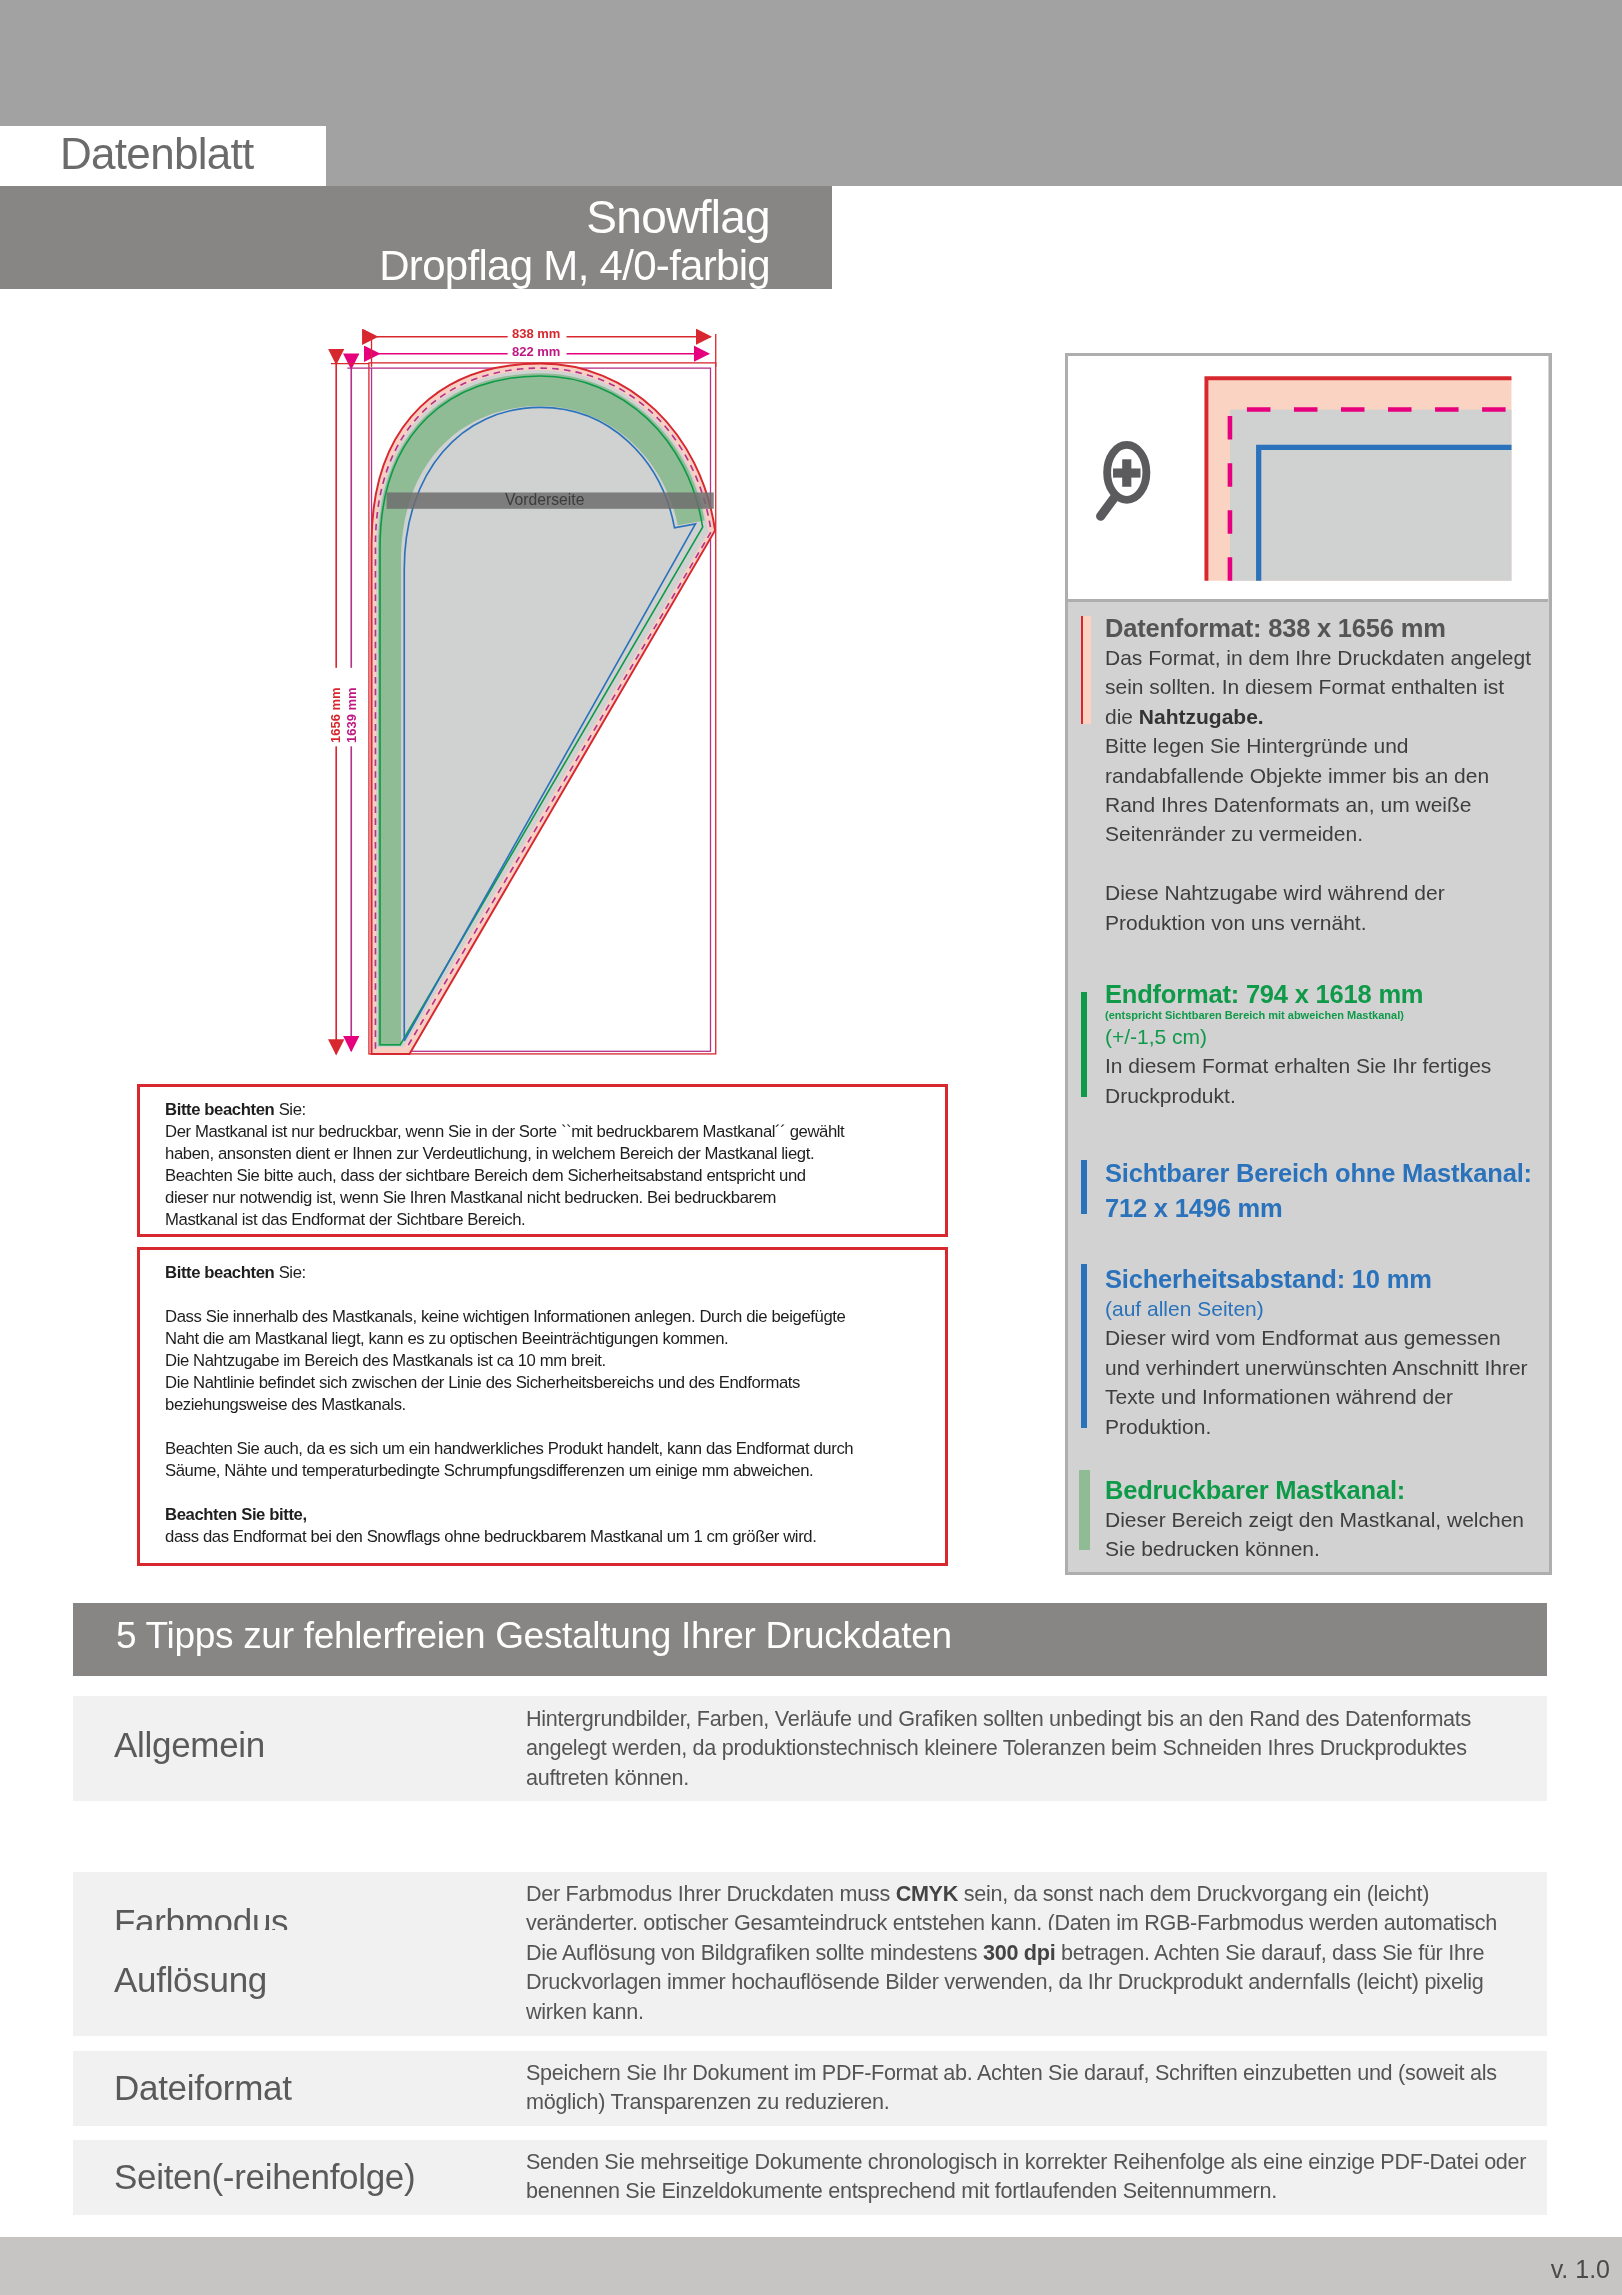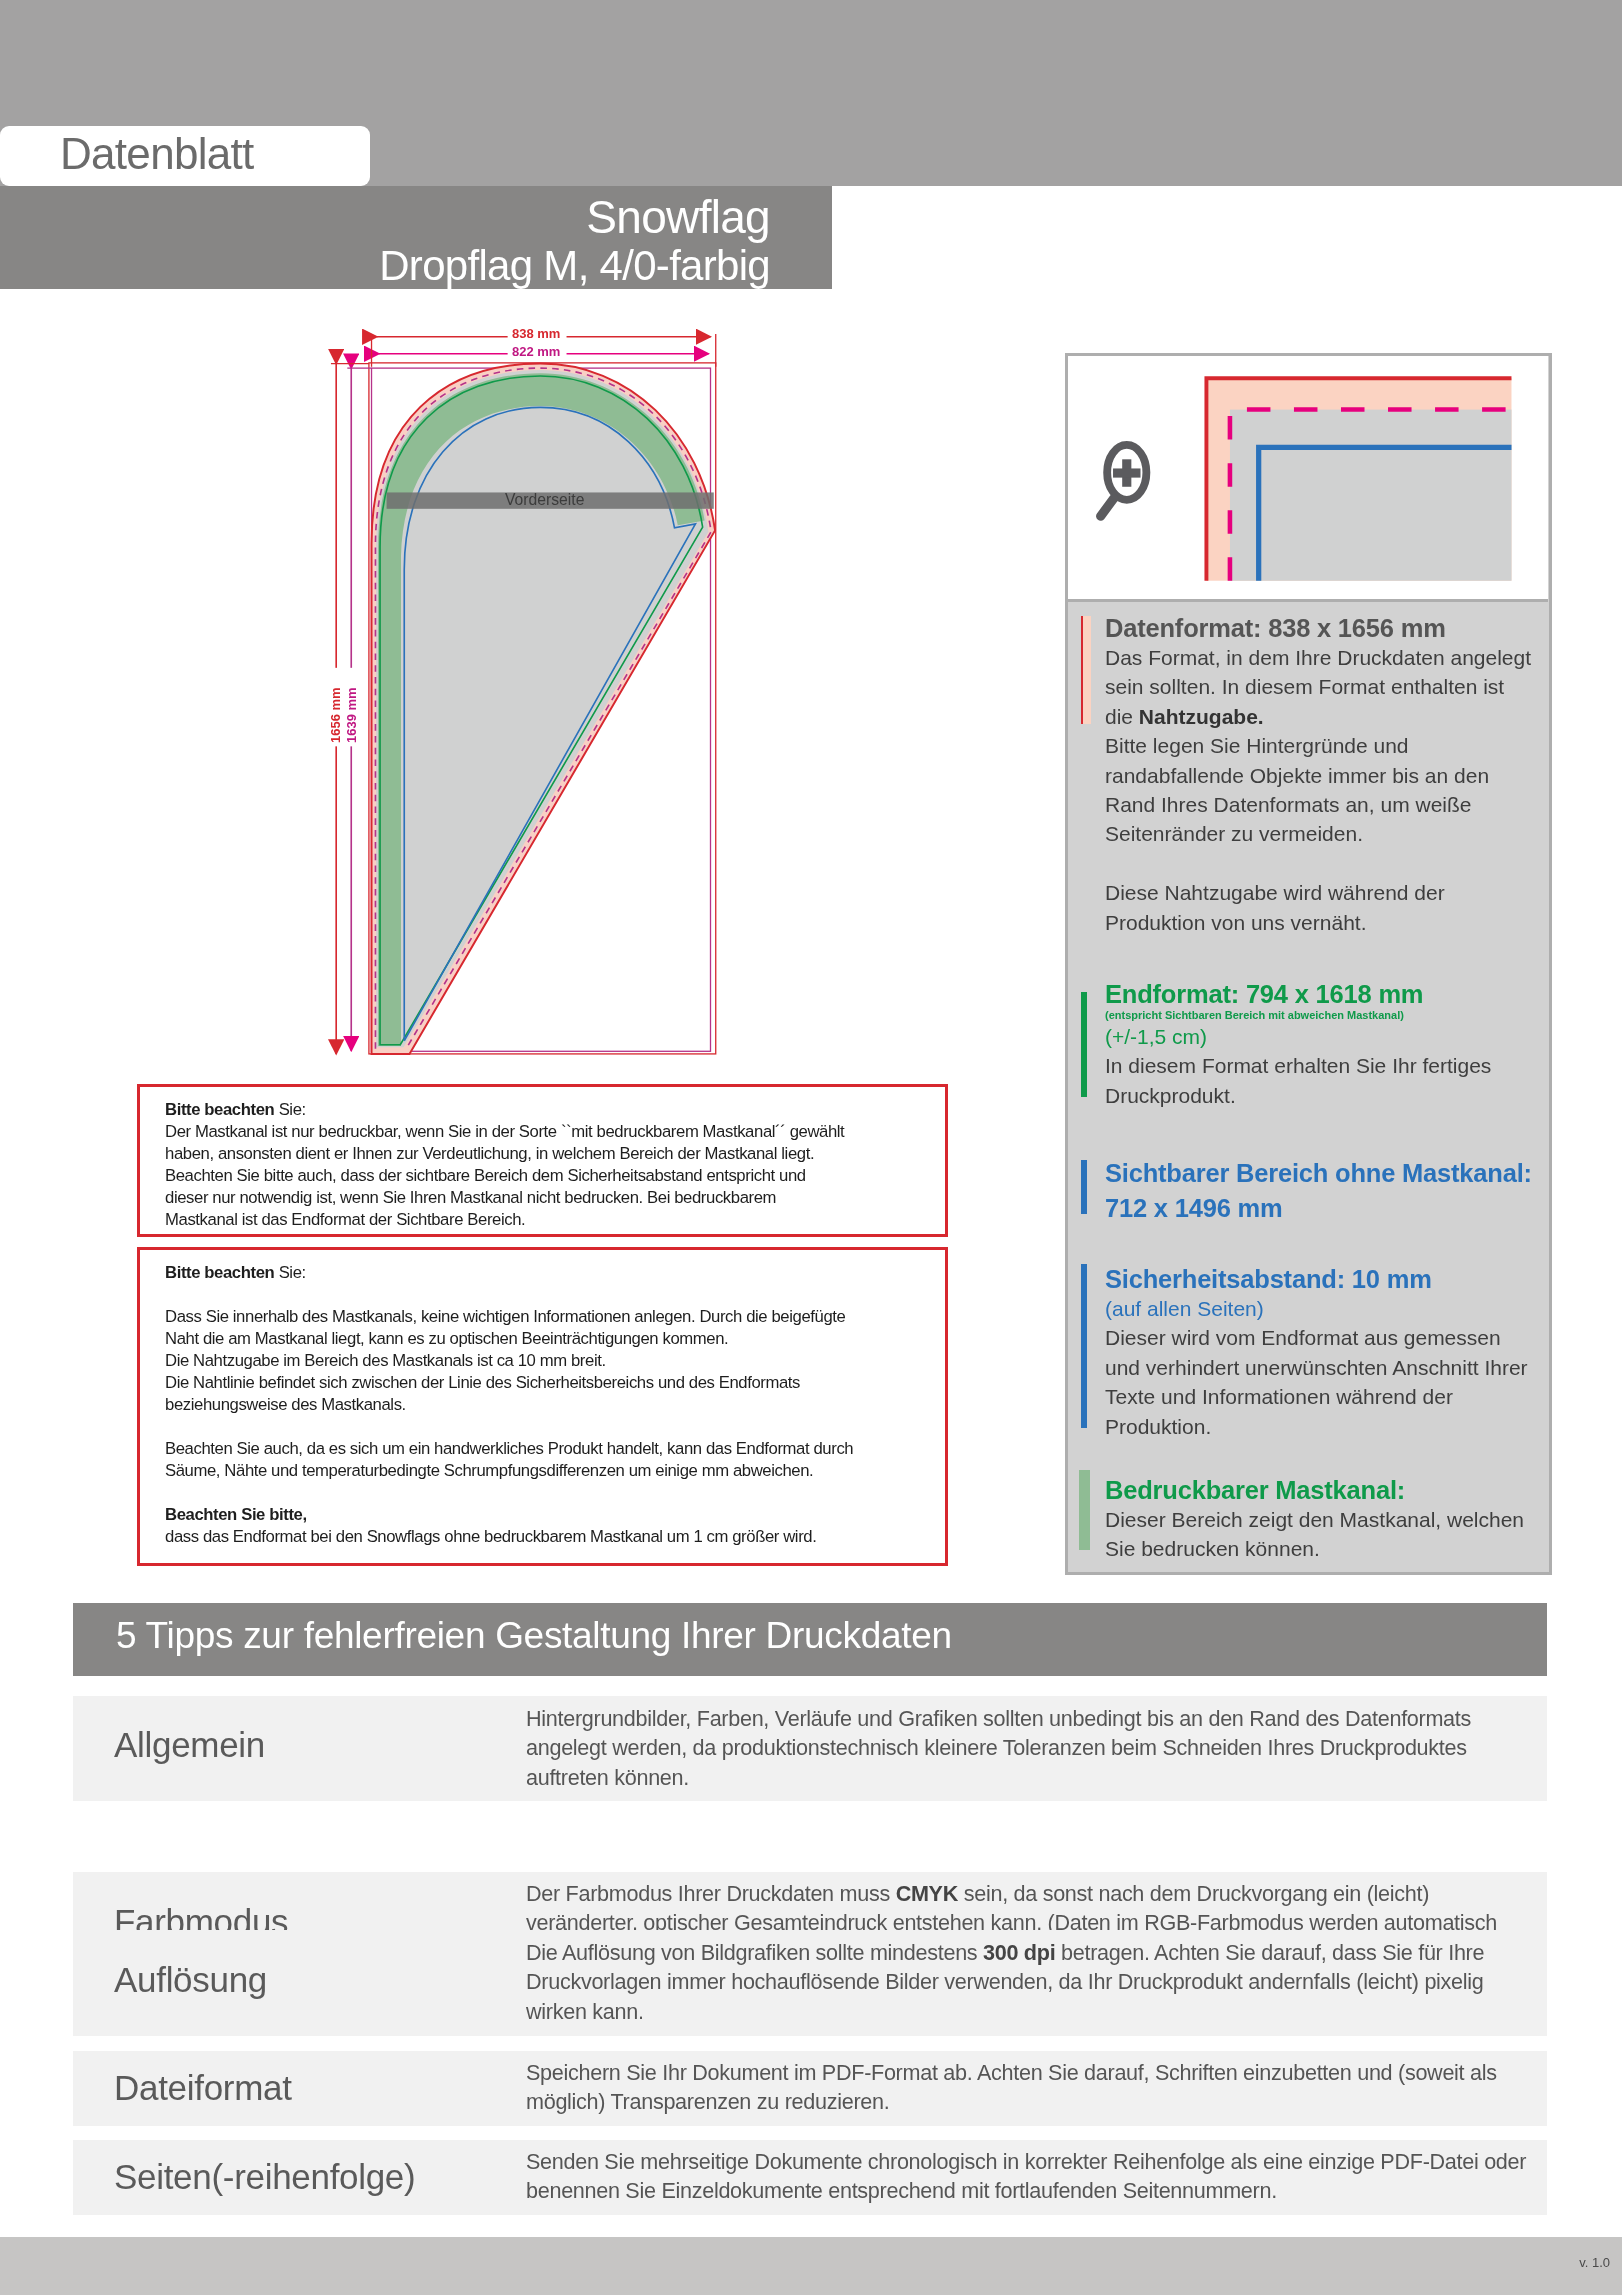--- a/index.html
+++ b/index.html
@@ -2,21 +2,21 @@
 <html style="font-size:10.5px"><head>
 <meta charset="utf-8">
 <style>
   html, body { margin: 0; padding: 0; }
   body {
     width: 1623px; height: 2295px; position: relative; overflow: hidden;
     background: #ffffff; font-family: "Liberation Sans", sans-serif; color: #4a4a4a;
   }
   .abs { position: absolute; }
   .top-band { left: 0; top: 0; width: 1623px; height: 186px; background: #a3a2a2; }
-  .doc-tab { left: 0; top: 126px; width: 370px; height: 60px; background: #ffffff; border-radius: 9px; }
+  .doc-tab { left: 0; top: 126px; width: 326px; height: 60px; background: #ffffff; }
   .doc-tab span { position: absolute; left: 60px; top: 2.6px; font-size: 44px; color: #6b6b6b; letter-spacing: -0.7px; }
   .title-bar { left: 0; top: 186px; width: 832px; height: 103px; background: #878685; }
   .title-bar .t1 { position: absolute; right: 62px; top: 3.9px; font-size: 46px; color: #ffffff; letter-spacing: -0.7px; }
   .title-bar .t2 { position: absolute; right: 62px; top: 56px; font-size: 42px; color: #ffffff; letter-spacing: -0.7px; }
 
   .diagram { left: 308px; top: 321px; width: 432px; height: 746px; }
   .diagram svg { width: 100%; height: 100%; display: block; }
 
   .note { background: #fff; border: 3.3px solid #d7282f; box-sizing: border-box; font-size: 16.7px; line-height: 22px; color: #1e1e1e; padding: 11.8px 25px; letter-spacing: -0.4px; }
   .note b { font-weight: bold; }
@@ -34,21 +34,21 @@
   .leg-text b { color: #333; }
 
   .tips-header { left: 73px; top: 1603px; width: 1474px; height: 73px; background: #878685; }
   .tips-header span { position: absolute; left: 43px; top: 11.8px; font-size: 37px; color: #fff; letter-spacing: -0.3px; }
   .tip-row { position: absolute; left: 73px; width: 1474px; background: #f1f1f1; }
   .tip-label { position: absolute; left: 41px; font-size: 35px; color: #5a5a5a; letter-spacing: -0.3px; }
   .tip-text { position: absolute; left: 453px; right: 19.6px; font-size: 21.6px; line-height: 29.4px; color: #555555; letter-spacing: -0.3px; }
   .tip-text b { color: #444; }
 
   .footer { left: 0; top: 2237px; width: 1623px; height: 59px; background: #c6c5c4; }
-  .footer span { position: absolute; right: 13px; top: 18.3px; font-size: 13px; color: #4a4a4a; }
+  .footer span { position: absolute; right: 13px; top: 18.3px; font-size: 25px; color: #4a4a4a; }
 </style>
 </head>
 <body>
 
 <div class="abs top-band"></div>
 <div class="abs doc-tab">
   <span>Datenblatt</span>
 </div>
 <div class="abs title-bar">
   <span class="t1">Snowflag</span>

